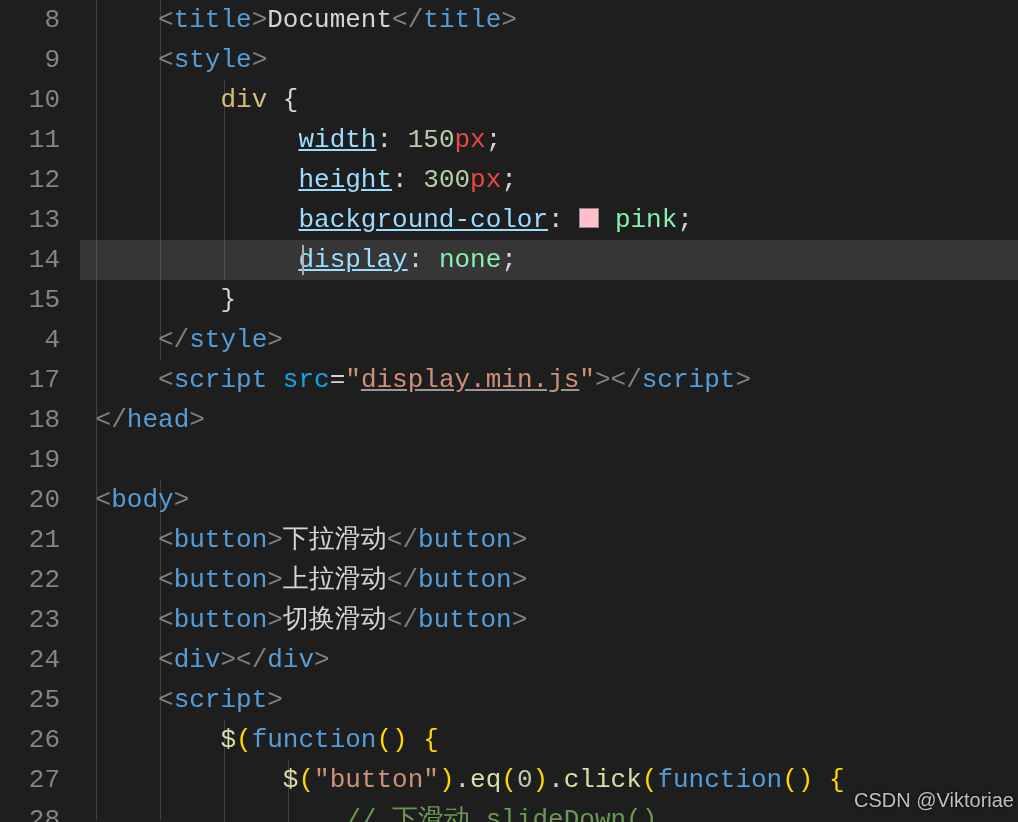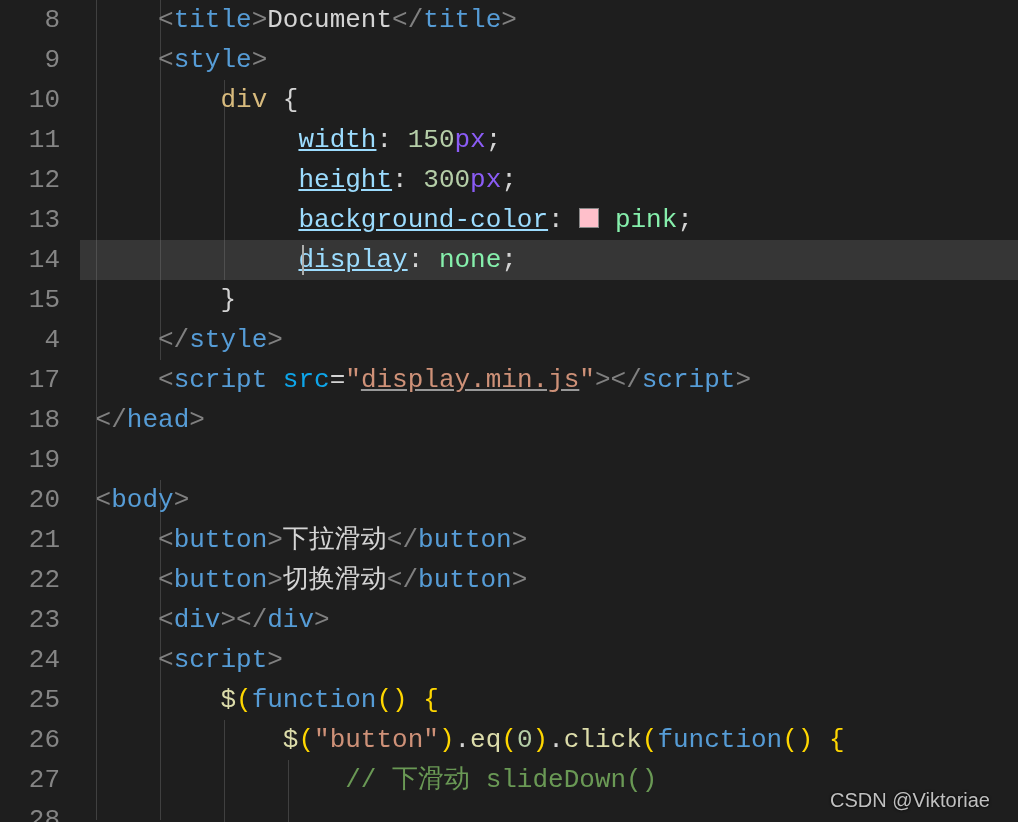--- a/index.html
+++ b/index.html
@@ -48,21 +48,21 @@
       background: rgba(120, 120, 120, 0.28);
     }
     .punct { color: #808080; }
     .bracket { color: #ffd700; }
     .tag { color: #569cd6; }
     .attr-name { color: #0ea5e9; }
     .attr-val { color: #ce9178; }
     .sel { color: #d7ba7d; }
     .prop { color: #9cdcfe; text-decoration: underline; }
     .num { color: #b5cea8; }
-    .unit { color: #8b5cf6; text-align: right; }
+    .unit { color: #ef4444; text-align: right; }
     .val { color: #86efac; }
     .semi { color: #d4d4d4; }
     .brace { color: #d4d4d4; }
     .text { color: #d4d4d4; }
     .jq { color: #dcdcaa; }
     .method { color: #dcdcaa; }
     .keyword { color: #569cd6; text-align: right; }
     .comment { color: #6a9955; }
     .string { color: #ce9178; }
     .underline { text-decoration: underline; text-decoration-color: #999; }
@@ -88,21 +88,21 @@
       height: 30px;
       background: #aeafad;
       animation: blink 1s step-end infinite;
     }
     @keyframes blink {
       50% { opacity: 0; }
     }
     .watermark {
       position: absolute;
       bottom: 10px;
-      right: 28px;
+      right: 4px;
       font-size: 20px;
       color: #c0c0c0;
       font-family: Arial, sans-serif;
       text-shadow: 0 0 3px #000;
     }
     .guides {
       position: absolute;
       top: 0;
       left: 0;
       right: 0;
@@ -155,20 +155,21 @@
     <div class="code-line">              <span class="prop">height</span><span class="semi">:</span> <span class="num">300</span><span class="unit">px</span><span class="semi">;</span></div>
     <div class="code-line">              <span class="prop">background-color</span><span class="semi">:</span> <span class="colorbox"></span> <span class="val">pink</span><span class="semi">;</span></div>
     <div class="code-line highlight-line">              <span class="prop">display</span><span class="semi">:</span> <span class="val">none</span><span class="semi">;</span><span class="cursor" style="left:222px; top:5px;"></span></div>
     <div class="code-line">         <span class="brace">}</span></div>
     <div class="code-line">     <span class="punct">&lt;/</span><span class="tag">style</span><span class="punct">&gt;</span></div>
     <div class="code-line">     <span class="punct">&lt;</span><span class="tag">script</span> <span class="attr-name">src</span><span class="semi">=</span><span class="attr-val">"</span><span class="attr-val underline">display.min.js</span><span class="attr-val">"</span><span class="punct">&gt;&lt;/</span><span class="tag">script</span><span class="punct">&gt;</span></div>
     <div class="code-line"> <span class="punct">&lt;/</span><span class="tag">head</span><span class="punct">&gt;</span></div>
     <div class="code-line"></div>
     <div class="code-line"> <span class="punct">&lt;</span><span class="tag">body</span><span class="punct">&gt;</span></div>
     <div class="code-line">     <span class="punct">&lt;</span><span class="tag">button</span><span class="punct">&gt;</span><span class="text">下拉滑动</span><span class="punct">&lt;/</span><span class="tag">button</span><span class="punct">&gt;</span></div>
+    <div class="code-line">     <span class="punct">&lt;</span><span class="tag">button</span><span class="punct">&gt;</span><span class="text">上拉滑动</span><span class="punct">&lt;/</span><span class="tag">button</span><span class="punct">&gt;</span></div>
     <div class="code-line">     <span class="punct">&lt;</span><span class="tag">button</span><span class="punct">&gt;</span><span class="text">切换滑动</span><span class="punct">&lt;/</span><span class="tag">button</span><span class="punct">&gt;</span></div>
     <div class="code-line">     <span class="punct">&lt;</span><span class="tag">div</span><span class="punct">&gt;&lt;/</span><span class="tag">div</span><span class="punct">&gt;</span></div>
     <div class="code-line">     <span class="punct">&lt;</span><span class="tag">script</span><span class="punct">&gt;</span></div>
     <div class="code-line">         <span class="jq">$</span><span class="bracket">(</span><span class="keyword">function</span><span class="bracket">()</span> <span class="bracket">{</span></div>
     <div class="code-line">             <span class="jq">$</span><span class="bracket">(</span><span class="string">"button"</span><span class="bracket">)</span><span class="semi">.</span><span class="method">eq</span><span class="bracket">(</span><span class="num">0</span><span class="bracket">)</span><span class="semi">.</span><span class="method">click</span><span class="bracket">(</span><span class="keyword">function</span><span class="bracket">()</span> <span class="bracket">{</span></div>
     <div class="code-line">                 <span class="comment">// 下滑动 slideDown()</span></div>
   </div>
 </div>
 
 <div class="watermark">CSDN @Viktoriae</div>

